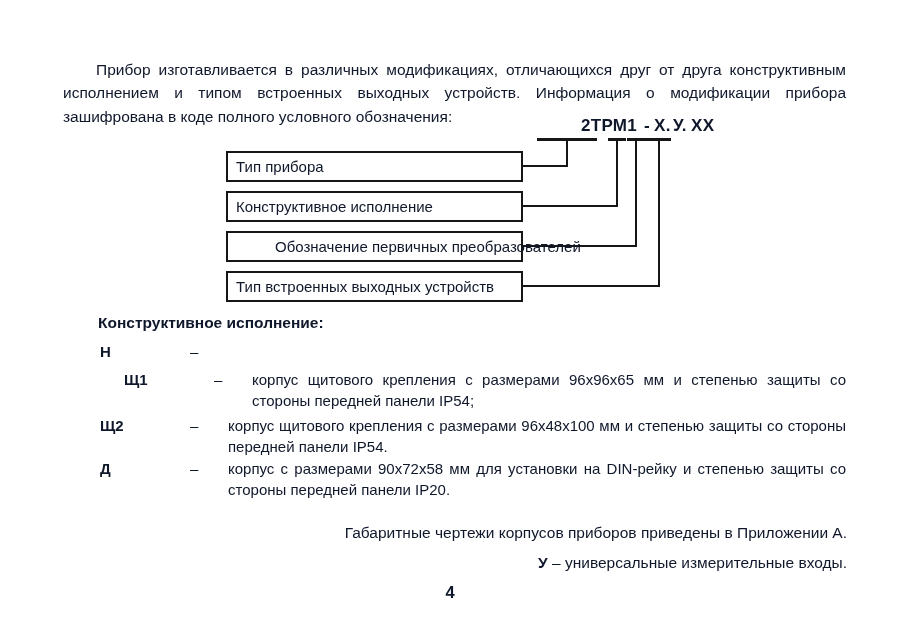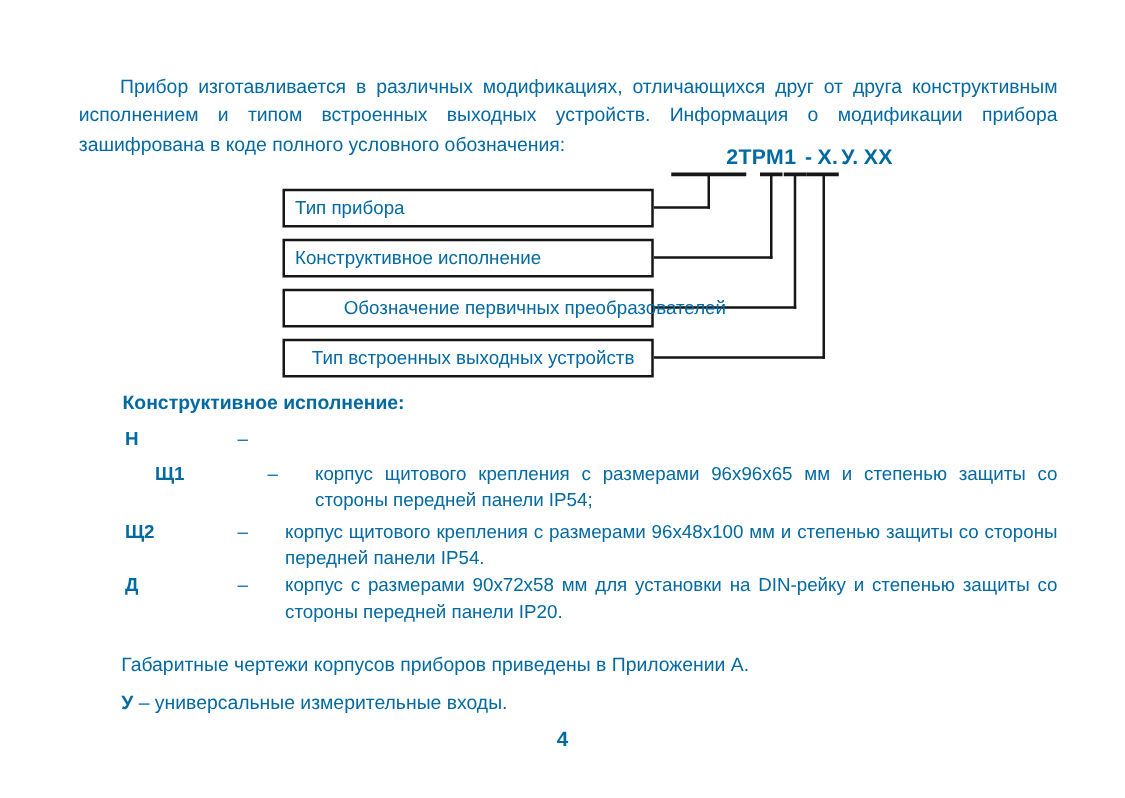--- a/index.html
+++ b/index.html
@@ -5,21 +5,21 @@
   html, body {
     margin: 0;
     padding: 0;
     background: #ffffff;
   }
   .page {
     position: relative;
     width: 900px;
     height: 638px;
     background: #ffffff;
-    color: #0369a1;
+    color: #0f172a;
     font-family: "Liberation Sans", sans-serif;
     overflow: hidden;
   }
   
   .intro {
     position: absolute;
     top: 42px;
     left: 63px;
     width: 783px;
     font-size: 15.5px;
@@ -81,20 +81,21 @@
   .spec-row .desc { text-align: justify; }
   .mb6 { margin-bottom: 6px; }
   .mb3 { margin-bottom: 3px; margin-left: 24px; }
   
   .footer-notes {
     position: absolute;
     top: 524px;
     left: 97px;
     width: 750px;
     font-size: 15.5px;
+    text-align: right;
   }
   .footer-notes p {
     margin: 0 0 13px 0;
     line-height: 17px;
   }
   .bold { font-weight: bold; }
   
   .page-number {
     position: absolute;
     top: 583px;
@@ -135,21 +136,21 @@
 
   <div class="dbox" style="top:151px;">
     <span>Тип прибора</span>
   </div>
   <div class="dbox" style="top:191px;">
     <span>Конструктивное исполнение</span>
   </div>
   <div class="dbox" style="top:231px;padding-left:47px;">
     <span>Обозначение первичных преобразователей</span>
   </div>
-  <div class="dbox" style="top:271px;justify-content:center;">
+  <div class="dbox" style="top:271px;">
     <span>Тип встроенных выходных устройств</span>
   </div>
 
   <div class="section-heading">Конструктивное исполнение:</div>
 
   <div class="spec-list">
     <div class="spec-row mb6">
       <span class="code">Н</span>
       <span class="dash">–</span>
     </div>

